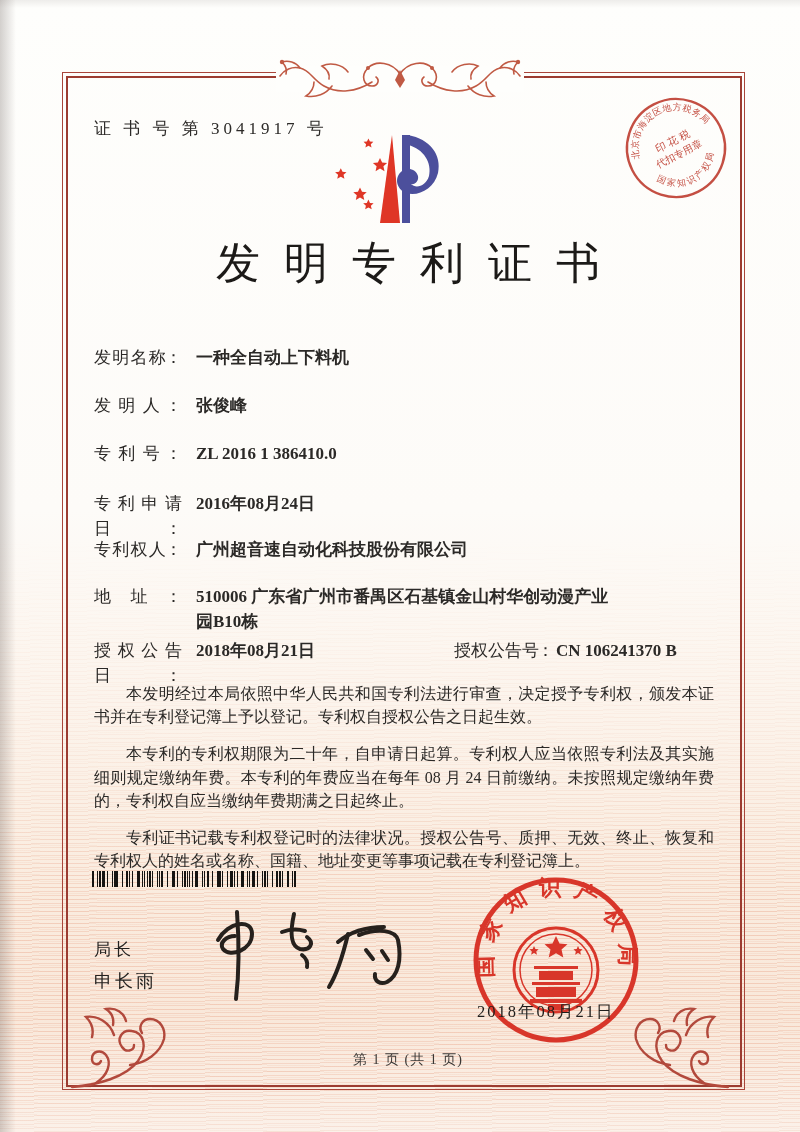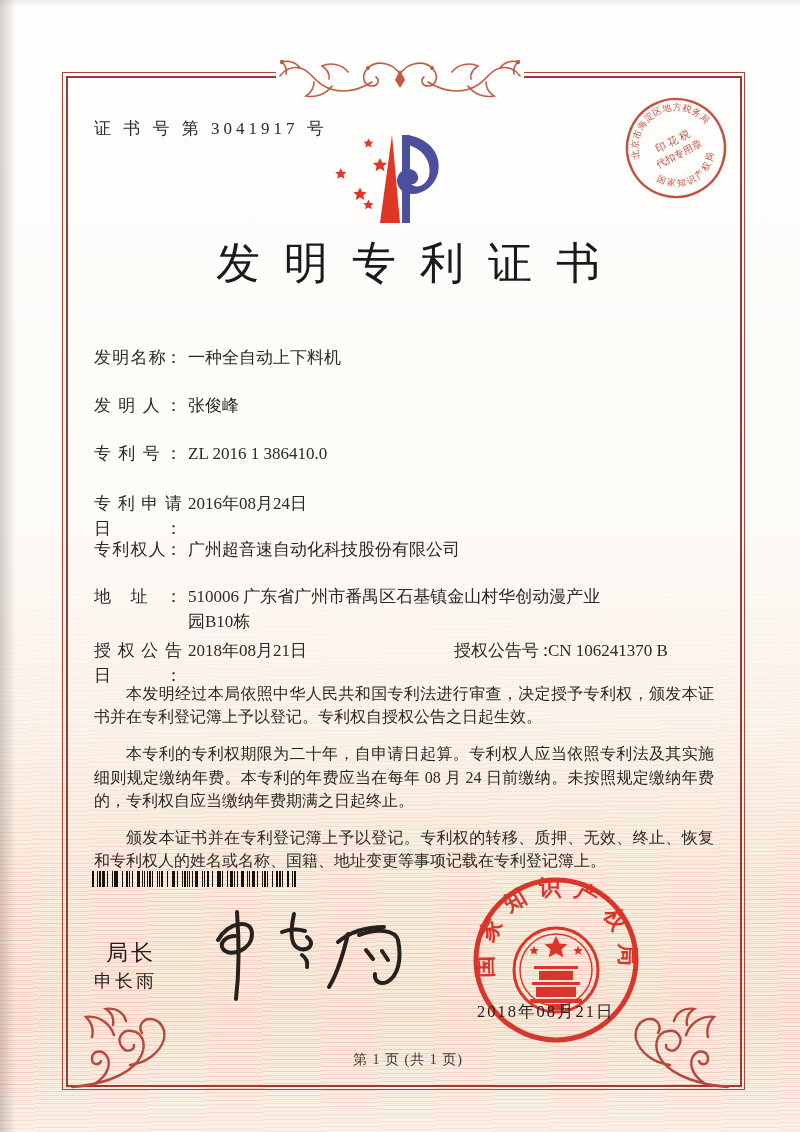--- a/index.html
+++ b/index.html
@@ -29,35 +29,35 @@
 
   .cert-no{position:absolute;left:94px;top:117px;font-size:17px;letter-spacing:4px;color:#2c2a28;}
 
   .title{position:absolute;left:0;right:0;top:234px;text-align:center;
     font-size:44px;font-weight:400;letter-spacing:24px;text-indent:24px;color:#1c1a18;}
 
   
   .row{position:absolute;left:94px;font-size:17px;line-height:25px;color:#2b2927;}
   .lb{display:inline-block;width:88px;text-align:justify;text-align-last:justify;vertical-align:top;}
   .lb-colon::after{content:"\FF1A";margin-left:-2px;}
-  .val{display:inline-block;margin-left:6px;vertical-align:top;}
+  .val{display:inline-block;margin-left:14px;vertical-align:top;font-weight:bold;}
   .val-wrap{width:424px;}
   .row-pair .pair2{position:absolute;left:360px;top:0;white-space:nowrap;}
 
   .body-text{position:absolute;left:80px;top:668px;width:648px;font-size:16px;line-height:23.2px;
     text-align:justify;color:#2b2927;}
   .body-text p{margin:14px;text-indent:2em;}
 
   .barcode{position:absolute;left:92px;top:871px;width:205px;height:16px;
     background:
       repeating-linear-gradient(90deg,#161412 0 1.5px,transparent 1.5px 5px),
       repeating-linear-gradient(90deg,#161412 0 1px,transparent 1px 7.5px),
       repeating-linear-gradient(90deg,#161412 0 2px,transparent 2px 11.5px);}
 
-  .director-label{position:absolute;left:106px;top:938px;font-size:22px;letter-spacing:3px;}
+  .director-label{position:absolute;left:94px;top:938px;font-size:17px;letter-spacing:3px;}
   .director-name{position:absolute;left:94px;top:969px;font-size:18px;letter-spacing:3px;}
   .signature{position:absolute;left:196px;top:900px;}
 
   .seal{position:absolute;left:470px;top:874px;width:172px;height:172px;}
   .issue-date{position:absolute;left:477px;top:1001px;font-size:16.5px;letter-spacing:2px;color:#1f1d1b;}
 
   .footer{position:absolute;left:0;right:0;top:1051px;text-align:center;font-size:14px;letter-spacing:1px;color:#3a3734;}
 
   .ornament-top{position:absolute;left:272px;top:52px;}
   .corner-fl{position:absolute;}
@@ -172,21 +172,21 @@
     <span class="lb lb-colon">地址</span><span class="val val-wrap">510006 广东省广州市番禺区石基镇金山村华创动漫产业园B10栋</span>
   </div>
   <div class="row row-pair" style="top:638px">
     <span class="lb lb-colon">授权公告日</span><span class="val">2018年08月21日</span>
     <span class="pair2"><span class="lb lb-colon">授权公告号</span><span class="val">CN 106241370 B</span></span>
   </div>
 
   <div class="body-text">
     <p>本发明经过本局依照中华人民共和国专利法进行审查，决定授予专利权，颁发本证书并在专利登记簿上予以登记。专利权自授权公告之日起生效。</p>
     <p>本专利的专利权期限为二十年，自申请日起算。专利权人应当依照专利法及其实施细则规定缴纳年费。本专利的年费应当在每年 08 月 24 日前缴纳。未按照规定缴纳年费的，专利权自应当缴纳年费期满之日起终止。</p>
-    <p>颁发本证书并在专利登记簿上予以登记。专利权的转移、质押、无效、终止、恢复和专利权人的姓名或名称、国籍、地址变更等事项记载在专利登记簿上。</p>
+    <p>专利证书记载专利权登记时的法律状况。授权公告号、质押、无效、终止、恢复和专利权人的姓名或名称、国籍、地址变更等事项记载在专利登记簿上。</p>
   </div>
 
   <div class="barcode"></div>
 
   <div class="director-label">局长</div>
   <div class="director-name">申长雨</div>
 
   <svg class="signature" width="215" height="108" viewBox="0 0 215 108">
     <g stroke="#26211d" stroke-width="4" fill="none" stroke-linecap="round" stroke-linejoin="round">
       <path d="M22 40 C32 22 56 18 56 34 C56 50 34 58 27 49 C23 43 30 36 39 36"></path>

